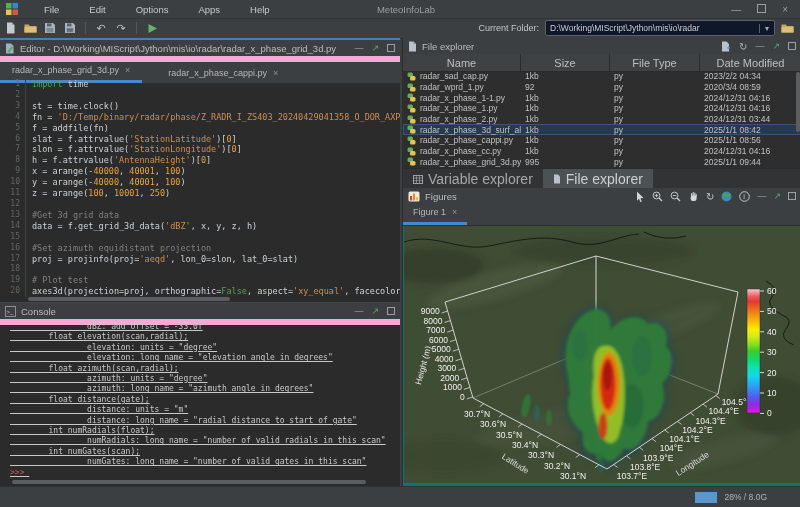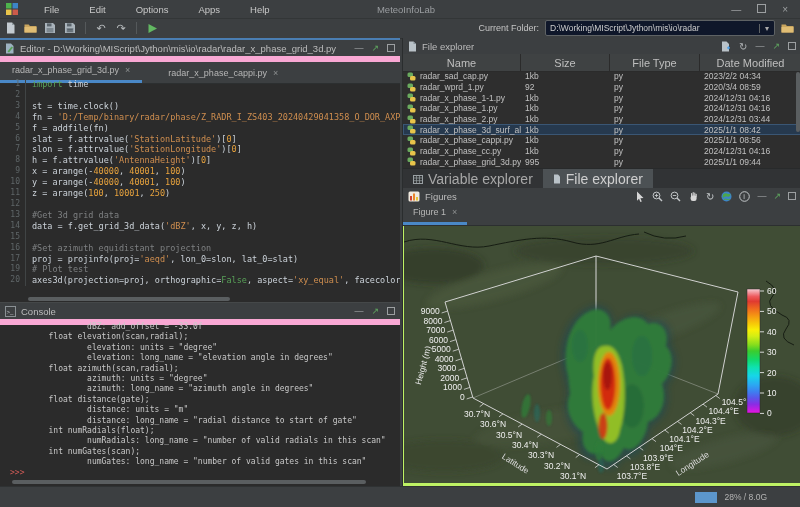--- a/index.html
+++ b/index.html
@@ -39,42 +39,42 @@
   .cl{display:flex;white-space:pre;}
   .ln{width:20px;text-align:right;padding-right:5px;color:#5f6668;font-size:8px;flex:none;
       border-right:1px solid #404445;margin-right:6px;}
   .tk-c{color:#7e8082;} .tk-s{color:#cf8e4f;} .tk-k{color:#58a158;} .tk-n{color:#e8a33d;}
   .code-default{color:#ccd3da;}
   .hscroll{position:absolute;height:4px;background:#5a5e60;border-radius:2px;}
   
   #console-panel{left:0;top:302px;width:400px;height:184px;background:#2b2b2b;border-top:1px solid #454849;}
   #console-lines{position:absolute;left:0;top:17px;width:400px;height:158px;overflow:hidden;
                  padding:2px 0 0 10px;font-family:"DejaVu Sans Mono",monospace;font-size:8px;
-                 line-height:10.4px;color:#c9c9c9;}
+                 line-height:10.4px;color:#c9c9c9;text-decoration:underline;}
   .console-line{white-space:pre;}
   .console-line.prompt{color:#cf5b56;}
   
   #fx-panel{left:402px;top:38px;width:398px;height:150px;background:#2e2e2e;border-left:1px solid #2a2d2e;}
   #fx-header{position:absolute;left:0;top:16px;width:398px;height:17px;display:grid;
              grid-template-columns:118px 89px 90px 1fr;background:#3f4243;border-bottom:1px solid #2b2b2b;
              font-size:11px;color:#bfbfbf;align-items:center;}
   #fx-header .hc{text-align:center;border-right:1px solid #2b2b2b;height:100%;display:flex;
                  align-items:center;justify-content:center;}
   #fx-rows{position:absolute;left:0;top:33px;width:398px;height:97px;overflow:hidden;}
   .fx-row{display:grid;grid-template-columns:118px 89px 90px 1fr;height:10.7px;align-items:center;
           font-size:8.5px;color:#c0c0c0;}
   .fx-row.selected{background:#26394e;box-shadow:inset 0 0 0 1px #3a5674;}
   .fx-cell{padding:0 4px;white-space:nowrap;overflow:hidden;display:flex;align-items:center;gap:4px;}
   #fx-tabs{position:absolute;left:0;top:130px;width:398px;height:20px;background:#313335;
            display:flex;align-items:center;border-top:1px solid #282a2b;}
   .fx-tab{display:flex;align-items:center;gap:5px;height:20px;padding:0 10px;font-size:14px;color:#a8a8a8;}
   .fx-tab.active{background:#4c5154;color:#cfcfcf;}
   .vscroll{position:absolute;width:4px;background:#5a5e60;border-radius:2px;}
   
-  #fig-panel{left:402px;top:188px;width:398px;height:298px;background:#bef264;border-left:1px solid #2a2d2e;}
+  #fig-panel{left:402px;top:188px;width:398px;height:298px;background:#0f766e;border-left:1px solid #2a2d2e;}
   #fig-tabbar{position:absolute;left:0;top:16px;width:398px;height:21px;}
   #fig-plot{position:absolute;left:1px;top:38px;width:396px;height:257px;background:#404d35;}
   svg text{font-family:"Liberation Sans",sans-serif;}
   
   #statusbar{left:0;top:486px;width:800px;height:21px;border-top:1px solid #2f3233;
              display:flex;align-items:center;justify-content:flex-end;gap:7px;padding-right:33px;
              box-sizing:border-box;font-size:8.5px;color:#b4b4b4;}
   #mem-bar{width:22px;height:11px;background:#5c96cc;}
   .icon{display:inline-flex;align-items:center;justify-content:center;}
 </style>
@@ -193,20 +193,21 @@
         <div class="cl"><span class="ln">8</span><span class="code-default">h = f.attrvalue(<span class="tk-s">'AntennaHeight'</span>)[<span class="tk-n">0</span>]</span></div>
         <div class="cl"><span class="ln">9</span><span class="code-default">x = arange(-<span class="tk-n">40000</span>, <span class="tk-n">40001</span>, <span class="tk-n">100</span>)</span></div>
         <div class="cl"><span class="ln">10</span><span class="code-default">y = arange(-<span class="tk-n">40000</span>, <span class="tk-n">40001</span>, <span class="tk-n">100</span>)</span></div>
         <div class="cl"><span class="ln">11</span><span class="code-default">z = arange(<span class="tk-n">100</span>, <span class="tk-n">10001</span>, <span class="tk-n">250</span>)</span></div>
         <div class="cl"><span class="ln">12</span><span class="code-default"></span></div>
         <div class="cl"><span class="ln">13</span><span class="code-default"><span class="tk-c">#Get 3d grid data</span></span></div>
         <div class="cl"><span class="ln">14</span><span class="code-default">data = f.get_grid_3d_data(<span class="tk-s">'dBZ'</span>, x, y, z, h)</span></div>
         <div class="cl"><span class="ln">15</span><span class="code-default"></span></div>
         <div class="cl"><span class="ln">16</span><span class="code-default"><span class="tk-c">#Set azimuth equidistant projection</span></span></div>
         <div class="cl"><span class="ln">17</span><span class="code-default">proj = projinfo(proj=<span class="tk-s">'aeqd'</span>, lon_0=slon, lat_0=slat)</span></div>
+        <div class="cl"><span class="ln">18</span><span class="code-default"></span></div>
         <div class="cl"><span class="ln">19</span><span class="code-default"><span class="tk-c"># Plot test</span></span></div>
         <div class="cl"><span class="ln">20</span><span class="code-default">axes3d(projection=proj, orthographic=<span class="tk-k">False</span>, aspect=<span class="tk-s">'xy_equal'</span>, facecolor=,</span></div>
       </div>
     <div class="hscroll" style="left:28px;bottom:3px;width:202px"></div>
   </div>
 
   <div id="console-panel" class="abs">
     <div class="panel-title">
       <span class="icon">
           <svg width="11" height="11">

